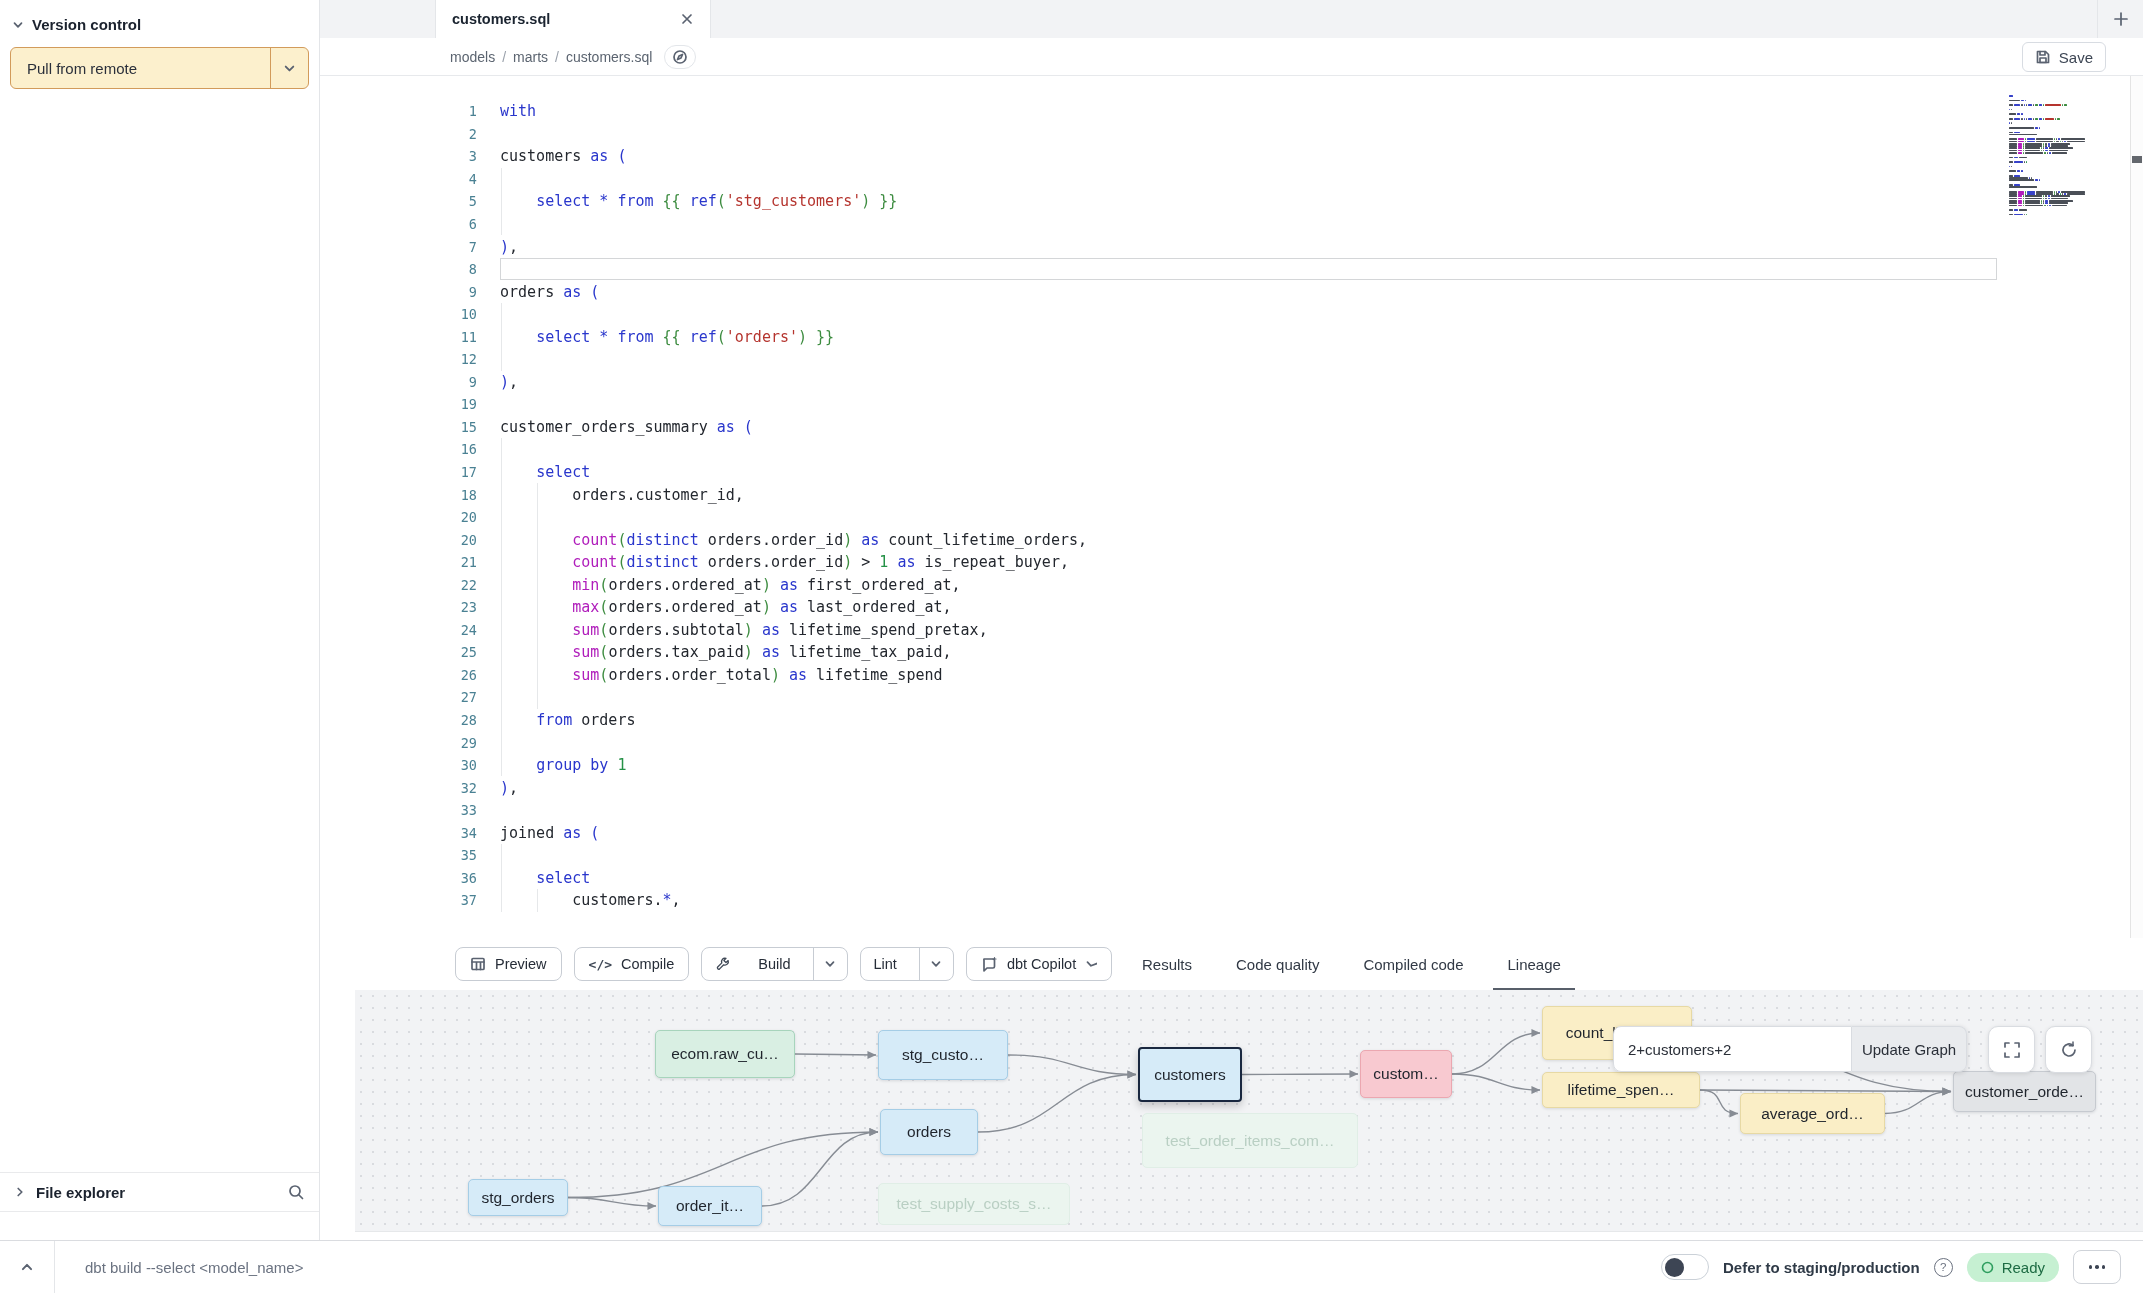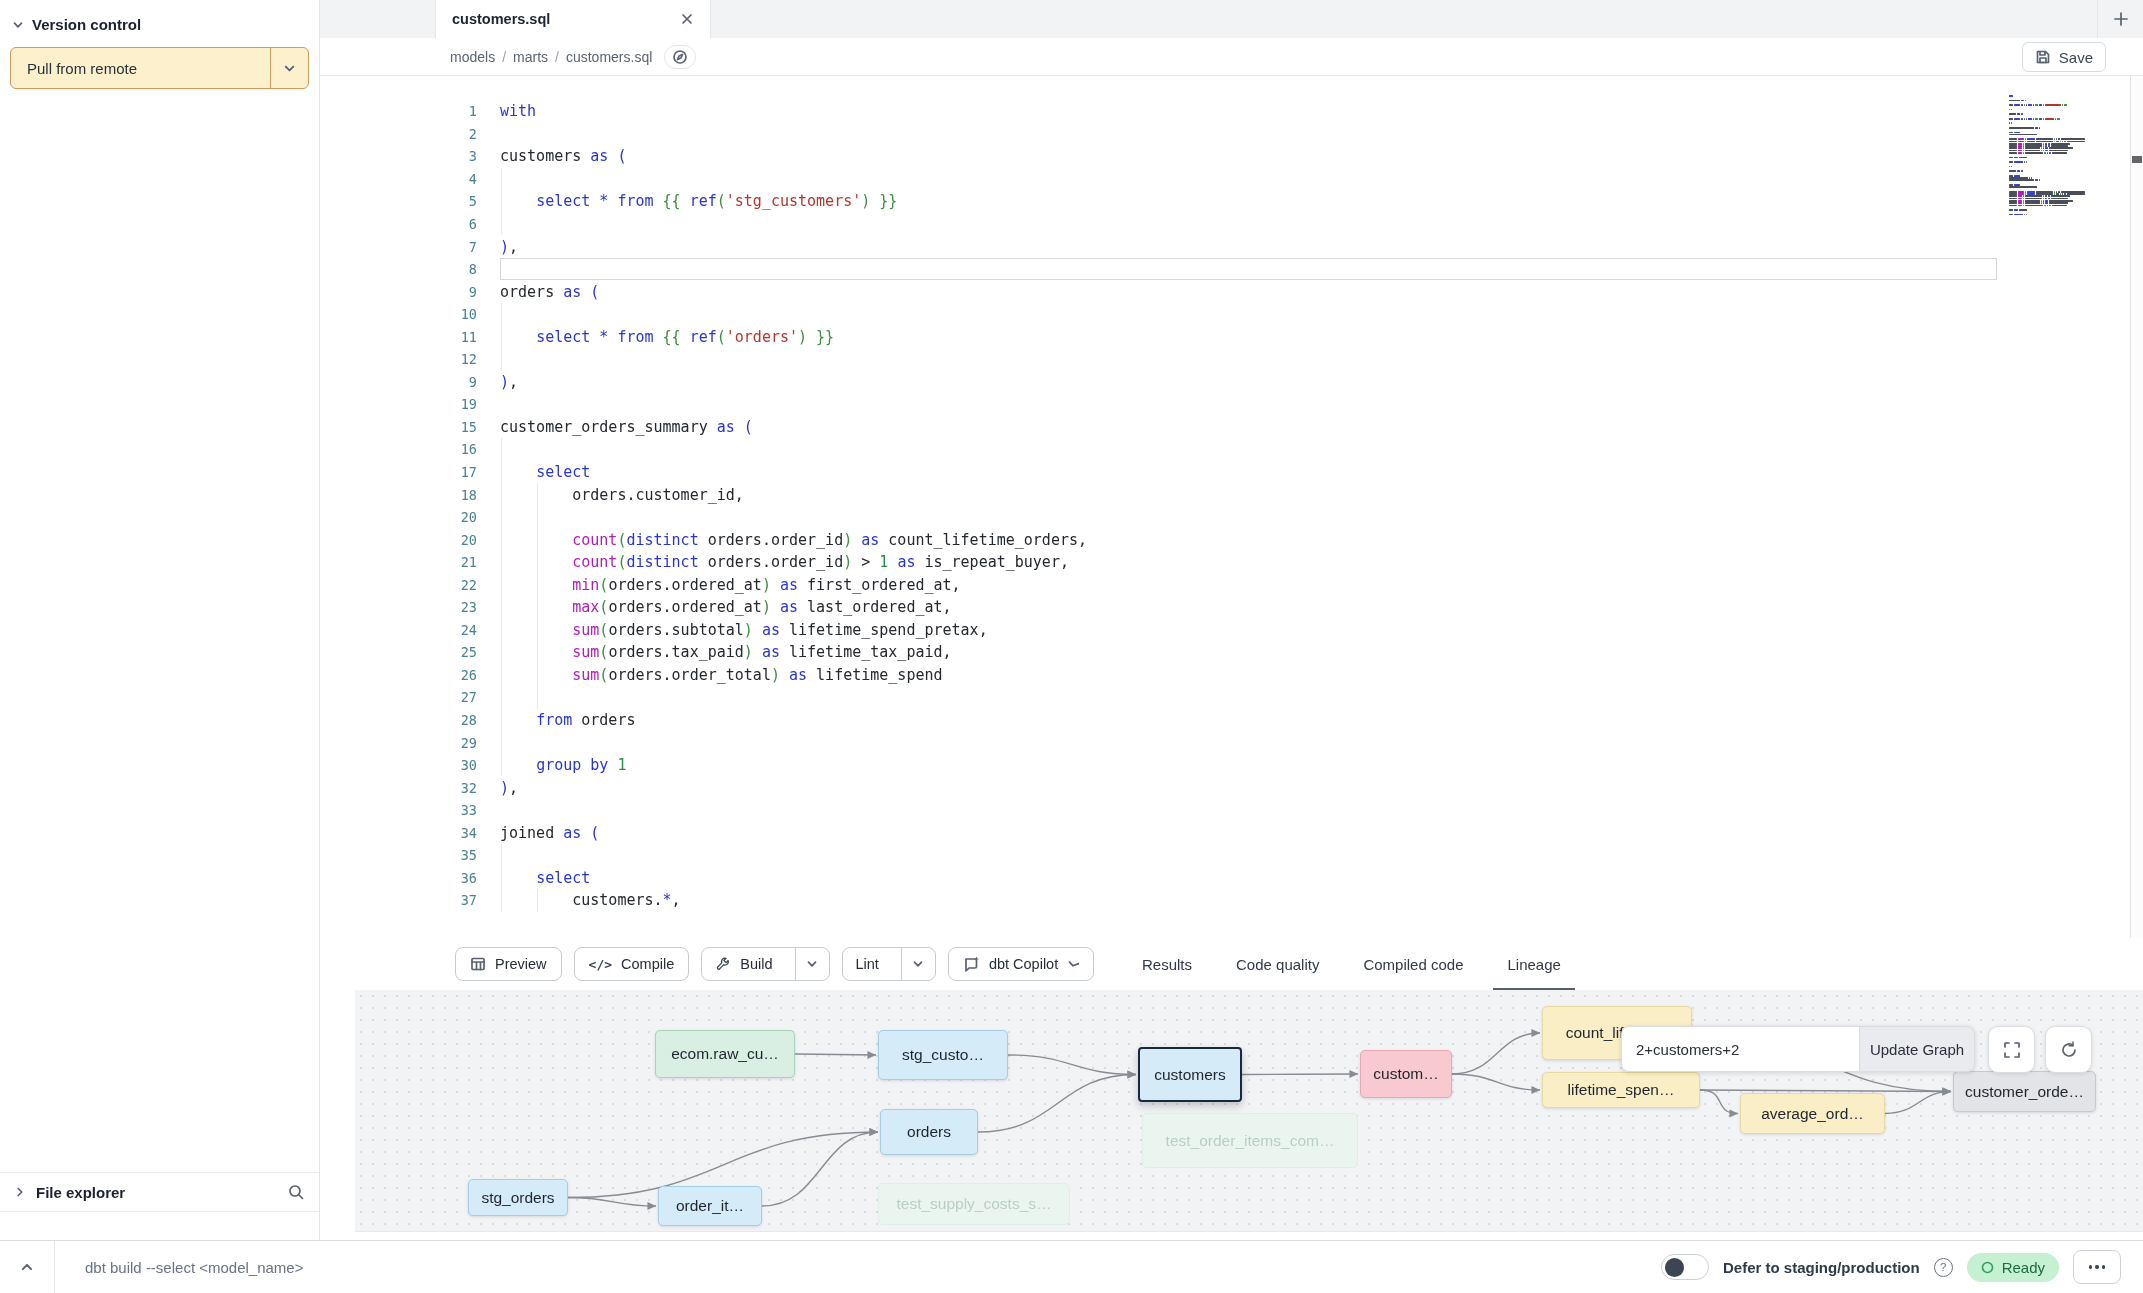--- a/index.html
+++ b/index.html
@@ -68,21 +68,21 @@
     background:#fcfcfc; border-left:1px solid #e4e4e4; cursor:pointer; }
   .vthumb { position:absolute; left:1px; right:1px; top:80px; height:7px; background:#63676d; }
 
   
   .toolbar { position:absolute; left:0; right:0; top:938px; height:52px; background:#fff;
     display:flex; align-items:center; padding-left:135px; gap:12px; }
   .tbtn { height:34px; border:1px solid #c7ccd3; border-radius:8px; background:#fff;
     display:flex; align-items:center; gap:9px; padding:0 14px; font-size:14.5px;
     font-weight:500; color:#262d38; cursor:pointer; }
   .tbtn-split { padding:0; }
-  .tbtn-split .seg-main { display:flex; align-items:center; gap:9px; padding:0 13px; height:100%; }
+  .tbtn-split .seg-main { display:flex; align-items:center; gap:27px; padding:0 13px; height:100%; }
   .tbtn-split .seg-chev { width:34px; height:100%; border-left:1px solid #c7ccd3;
     display:flex; align-items:center; justify-content:center; }
   .compile-glyph { font-family:"DejaVu Sans Mono", monospace; font-size:13px; font-weight:700; color:#3f4856; }
   .rtabs { position:absolute; left:822px; top:0; bottom:0; display:flex; gap:44px; align-items:center; }
   .rtab { position:relative; height:100%; display:flex; align-items:center;
     font-size:15px; color:#313945; cursor:pointer; }
   .rtab.active::after { content:""; position:absolute; left:-14px; right:-14px; bottom:0;
     height:2.5px; background:#585f6a; }
 
   
@@ -96,21 +96,21 @@
     overflow:hidden; box-shadow:0 1px 3px rgba(16,24,40,.12); cursor:pointer; }
   .nd-source { background:#d9efe3; border:1px solid #a7d4bc; }
   .nd-model  { background:#d6ebf8; border:1px solid #a5cde6; }
   .nd-selected { background:#d6ebf8; border:2px solid #19273f; border-radius:4px;
     box-shadow:0 4px 8px rgba(0,0,0,.2); }
   .nd-pink   { background:#f8c9d0; border:1px solid #eba7b0; }
   .nd-yellow { background:#faeec6; border:1px solid #e7d9a4; }
   .nd-gray   { background:#e2e4e7; border:1px solid #c6cad0; }
   .nd-ghost  { background:#ebf5ef; border:1px solid #e0eee6; color:#b9cfc3; box-shadow:none; }
   .lsearch { position:absolute; left:1293px; top:36px; height:46px; display:flex; z-index:3;
-    box-shadow:0 1px 5px rgba(0,0,0,.14); border-radius:8px;margin-left:8px; }
+    box-shadow:0 1px 5px rgba(0,0,0,.14); border-radius:8px; }
   .lsearch-input { width:239px; background:#fff; border:1px solid #d9dce1;
     border-radius:8px 0 0 8px; display:flex; align-items:center; padding-left:14px;
     font-size:15px; color:#2a2f38; cursor:text; }
   .lsearch-btn { width:115px; background:#e9ebee; border:1px solid #d9dce1; border-left:none;
     border-radius:0 8px 8px 0; display:flex; align-items:center; justify-content:center;
     font-size:15px; color:#2a2f38; cursor:pointer; }
   .licon-btn { position:absolute; top:36px; width:47px; height:47px; background:#fff;
     border:1px solid #d9dce1; border-radius:10px; display:flex; align-items:center;
     justify-content:center; z-index:3; box-shadow:0 1px 4px rgba(0,0,0,.1); cursor:pointer; }
 

